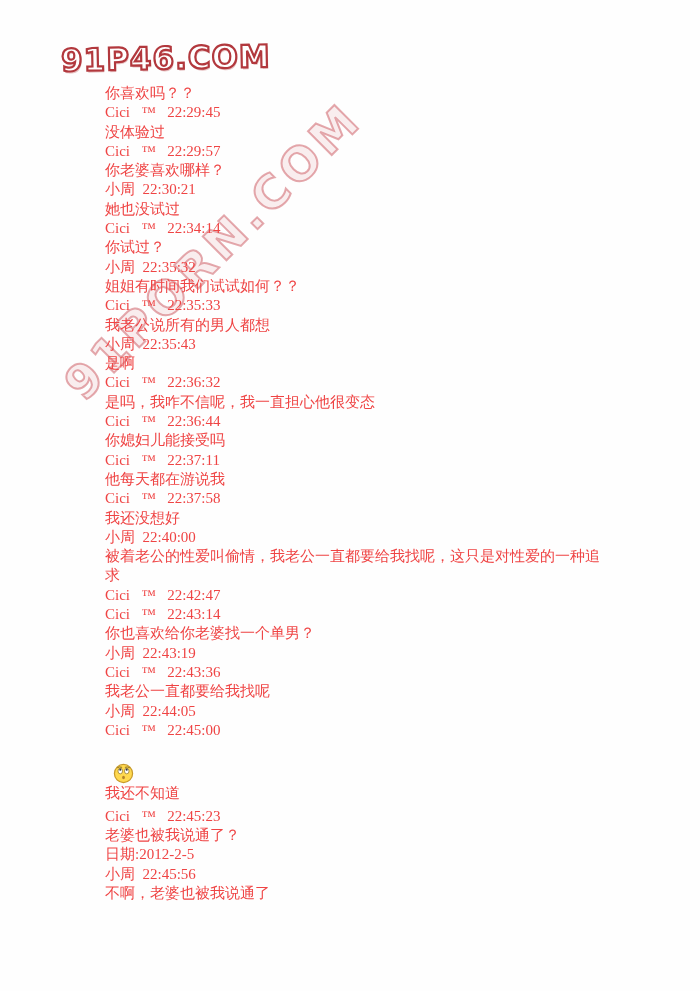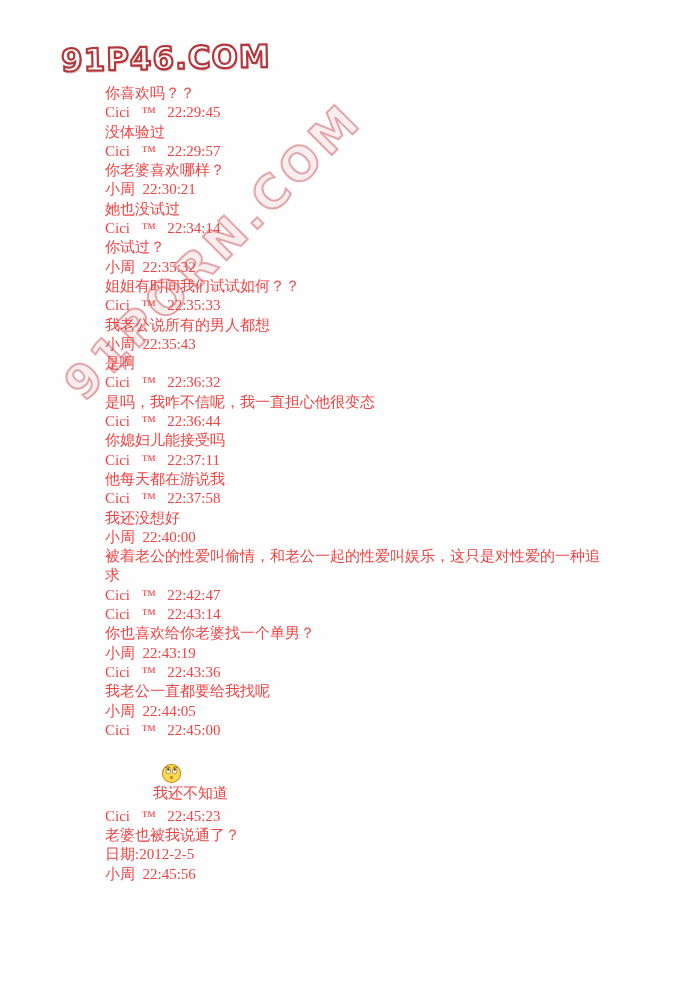--- a/index.html
+++ b/index.html
@@ -49,21 +49,20 @@
     left: 105px; top: 84px;
     width: 506px;
     font-size: 15px;
     line-height: 19.3px;
     color: #ef4444;
   }
   .line { white-space: pre-wrap; }
   .line.emoji-message {
     padding-top: 4px;
     padding-bottom: 3px;
-    margin-left: 48px;
   }
   .line.emoji-message svg {
     vertical-align: -6px;
     margin-right: 2px;
   }
 </style>
 </head>
 <body>
 
 <div class="page">
@@ -90,21 +89,21 @@
       <div class="line message">是啊</div>
       <div class="line timestamp">Cici   ™   22:36:32</div>
       <div class="line message">是吗，我咋不信呢，我一直担心他很变态</div>
       <div class="line timestamp">Cici   ™   22:36:44</div>
       <div class="line message">你媳妇儿能接受吗</div>
       <div class="line timestamp">Cici   ™   22:37:11</div>
       <div class="line message">他每天都在游说我</div>
       <div class="line timestamp">Cici   ™   22:37:58</div>
       <div class="line message">我还没想好</div>
       <div class="line timestamp">小周  22:40:00</div>
-      <div class="line message">被着老公的性爱叫偷情，和老公一起的性爱叫娱乐，这只是对性爱的一种追求</div>
+      <div class="line message">被着老公的性爱叫偷情，我老公一直都要给我找呢，这只是对性爱的一种追求</div>
       <div class="line timestamp">Cici   ™   22:42:47</div>
       <div class="line timestamp">Cici   ™   22:43:14</div>
       <div class="line message">你也喜欢给你老婆找一个单男？</div>
       <div class="line timestamp">小周  22:43:19</div>
       <div class="line timestamp">Cici   ™   22:43:36</div>
       <div class="line message">我老公一直都要给我找呢</div>
       <div class="line timestamp">小周  22:44:05</div>
       <div class="line timestamp">Cici   ™   22:45:00</div>
       <div class="line emoji-message">
   <svg width="21" height="21" viewBox="0 0 24 24" aria-hidden="true">
@@ -115,14 +114,15 @@
     <circle cx="15.7" cy="7.6" r="1.2" fill="#3a3a3a"></circle>
     <path d="M5.2 5.2 Q7.5 3.8 10 4.8" fill="none" stroke="#8a6d1f" stroke-width="1.1" stroke-linecap="round"></path>
     <path d="M14 4.8 Q16.5 3.8 18.8 5.2" fill="none" stroke="#8a6d1f" stroke-width="1.1" stroke-linecap="round"></path>
     <ellipse cx="12" cy="16.6" rx="1.6" ry="1.9" fill="#b5832a"></ellipse>
   </svg>
 我还不知道</div>
       <div class="line timestamp">Cici   ™   22:45:23</div>
       <div class="line message">老婆也被我说通了？</div>
       <div class="line date">日期:2012-2-5</div>
       <div class="line timestamp">小周  22:45:56</div>
+      <div class="line message">不啊，老婆也被我说通了</div>
     </div>
 </div>
 
 </body></html>

